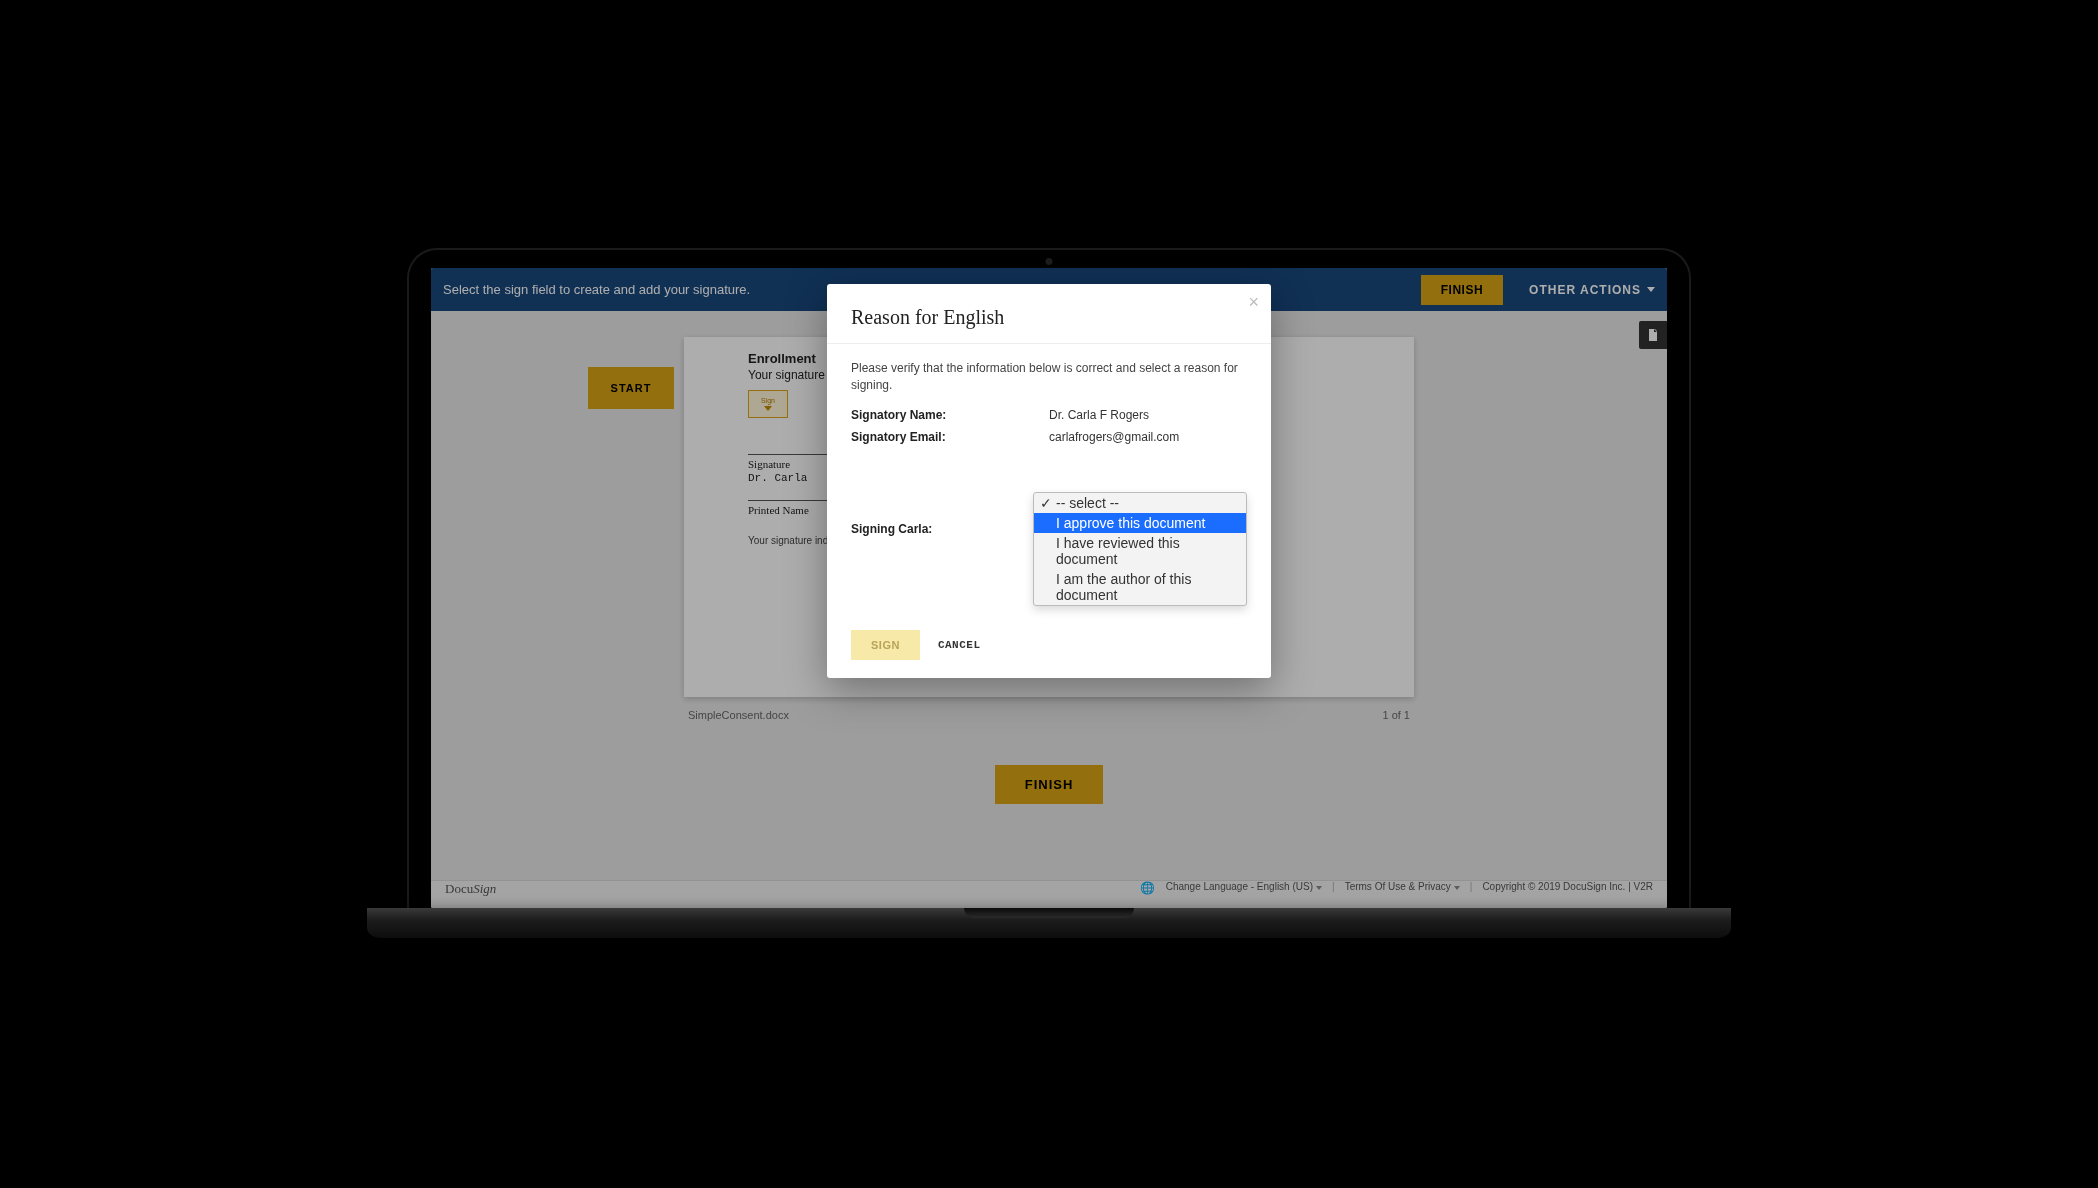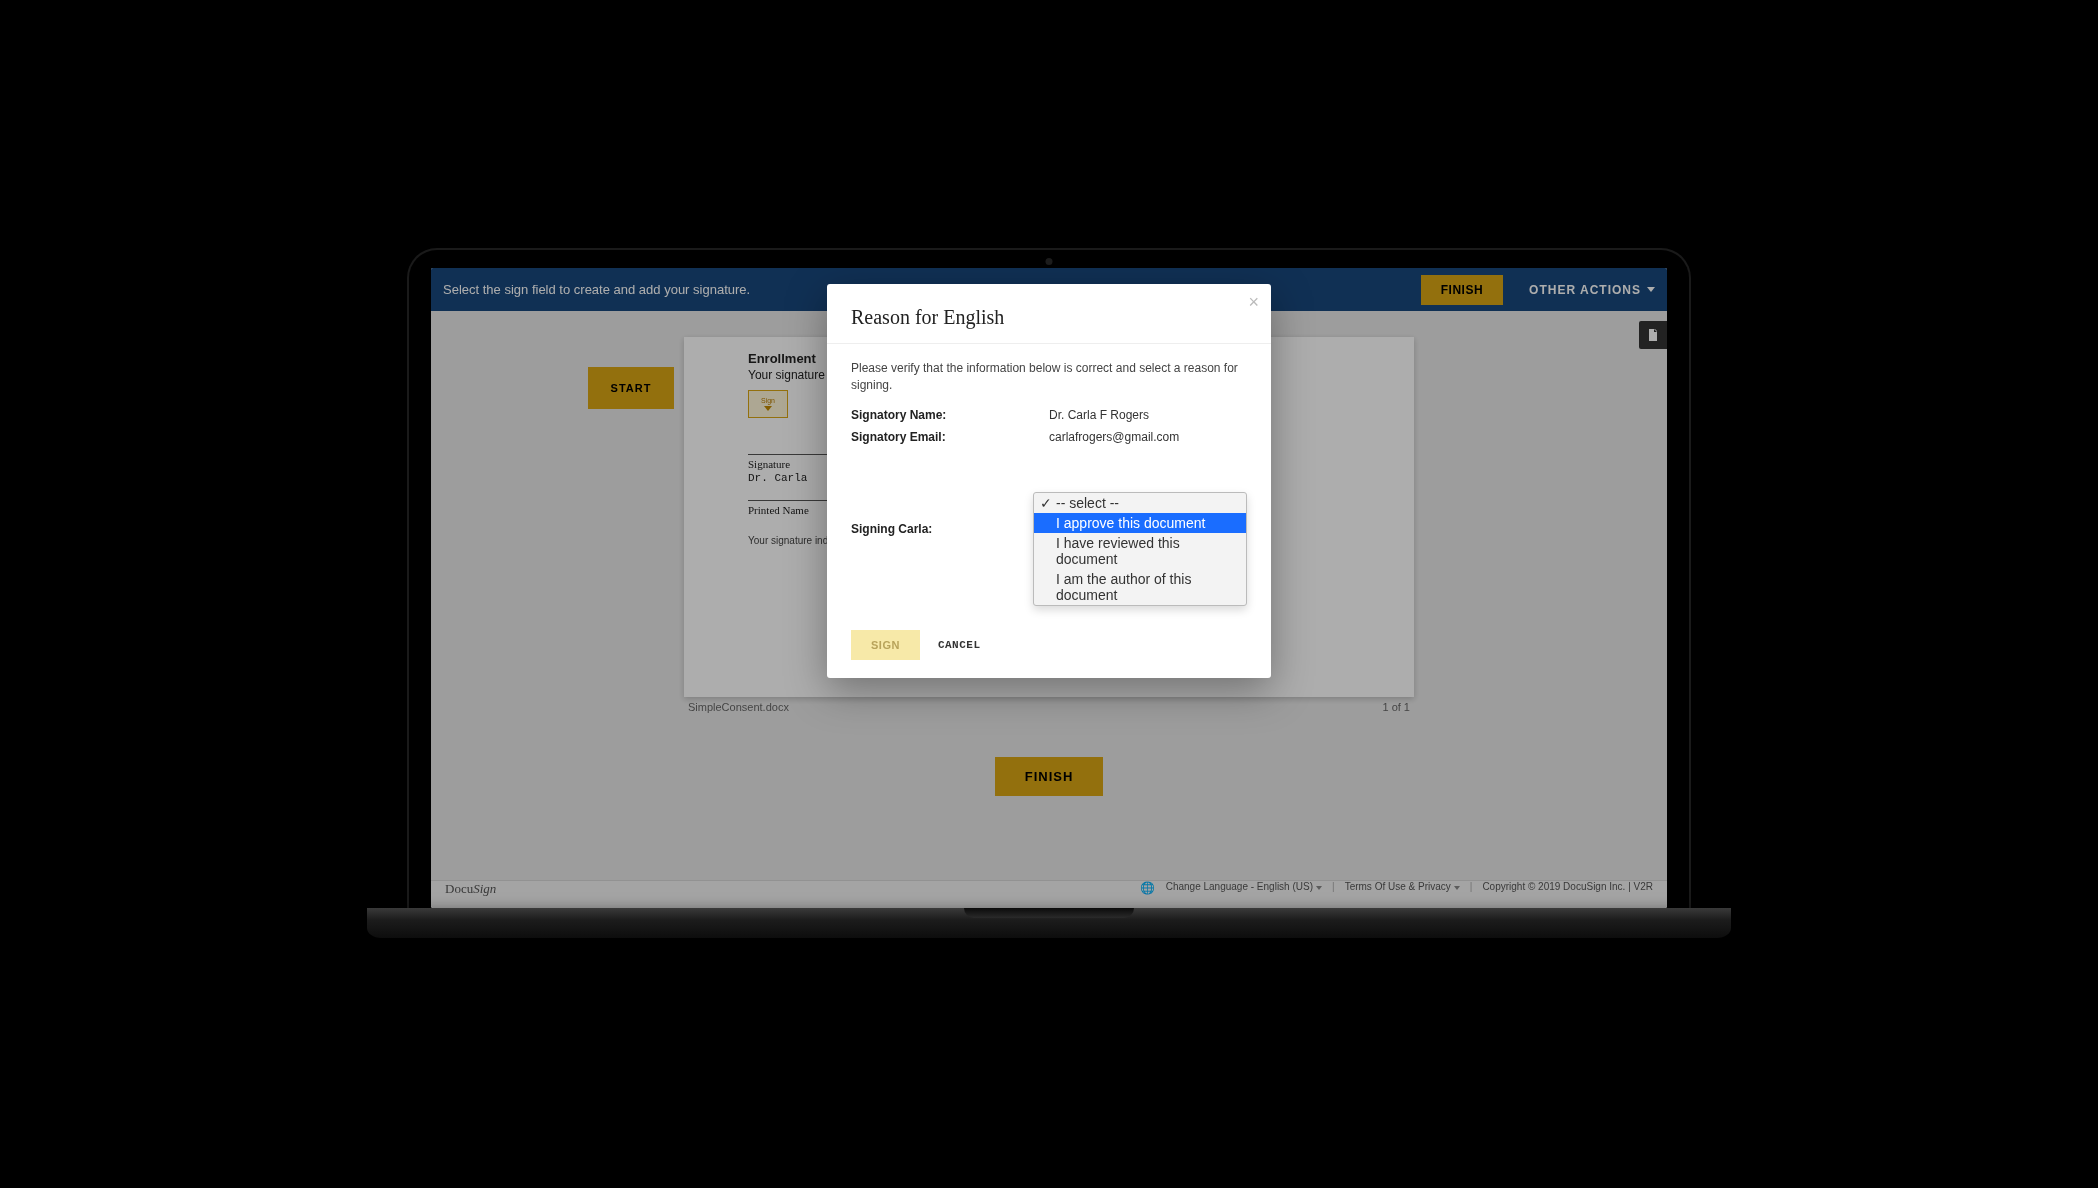--- a/index.html
+++ b/index.html
@@ -189,21 +189,21 @@
 }
 .sig-label { font-size: 11px; font-family: Georgia, serif; }
 .printed-val { font-family: "Courier New", monospace; font-size: 11px; margin-top:2px; }
 .disclaimer { margin-top: 18px; font-size: 10px; color:#444; line-height:1.35; }
 
 .doc-footer {
   display: flex;
   justify-content: space-between;
   font-size: 11px;
   color: #666;
-  padding: 4px 4px 0;
+  padding: 12px 4px 0;
 }
 
 .finish-big {
   display: block;
   margin: 44px auto 0;
   background: #d9a514;
   border: none;
   padding: 12px 30px;
   font-size: 13px;
   font-weight: 700;

